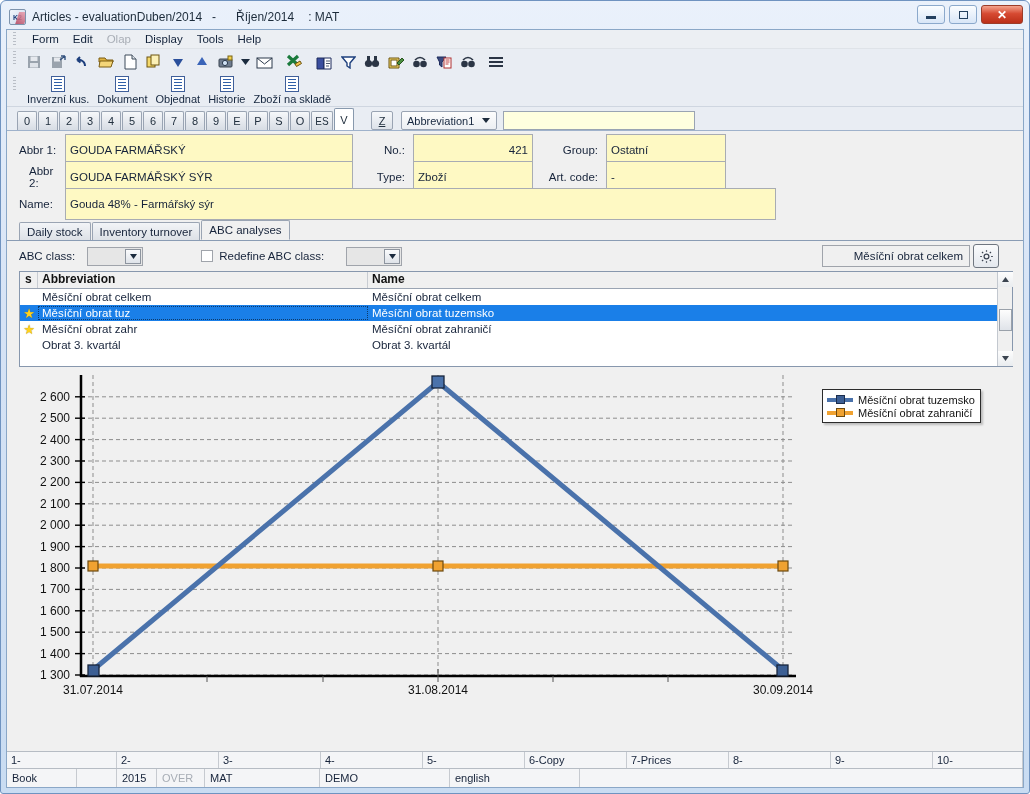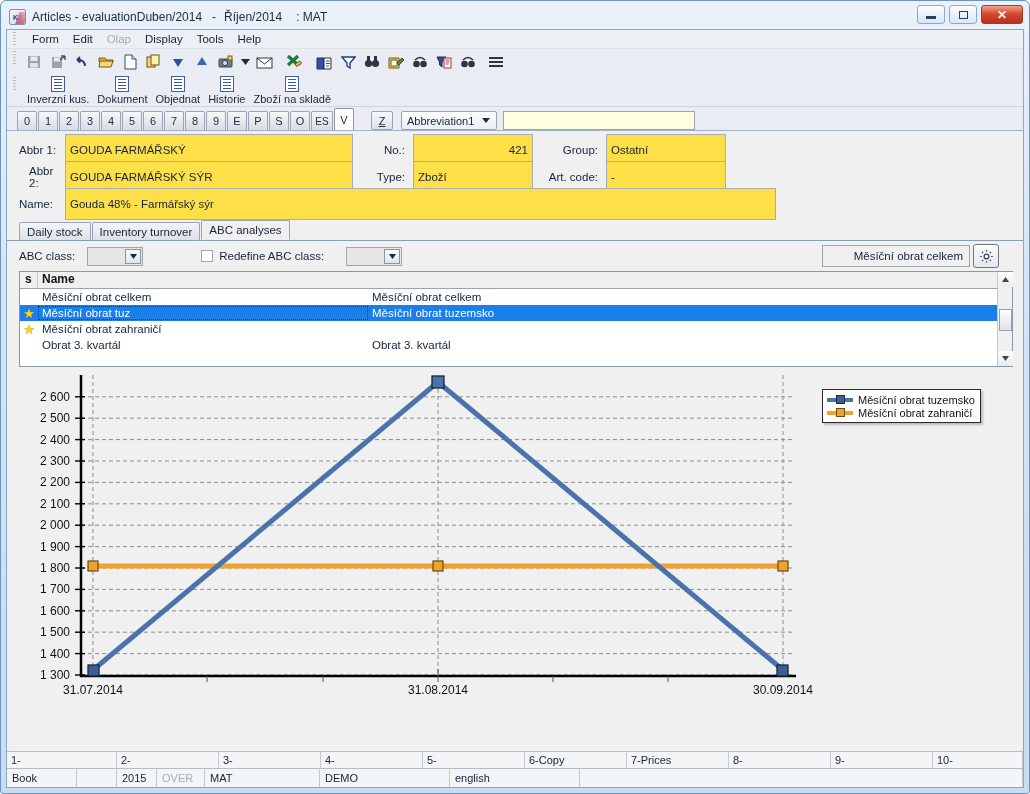--- a/index.html
+++ b/index.html
@@ -138,21 +138,21 @@
     margin-left:6px;width:192px;height:19px;
     background:#ffffdf;border:1px solid #9aa4b3;
   }
   
   .fields{
     background:#f0f0f0;padding:7px 0 4px 0;position:relative;
   }
   .frow{display:flex;align-items:center;height:23px;margin-bottom:4px;}
   .lbl{font-size:11.5px;color:#16233a;}
   .fld{
-    background:#fde047;border:1px solid #a8acb3;height:19px;
+    background:#fef9c3;border:1px solid #a8acb3;height:19px;
     font-size:11.5px;color:#16233a;display:flex;align-items:center;
     padding:15px 4px;
   }
   .fld.num{justify-content:flex-end;}
   
   .tabstrip{
     display:flex;align-items:flex-end;height:20px;
     padding-left:12px;position:relative;
     border-bottom:1px solid #8a9cb4;
   }
@@ -251,21 +251,21 @@
 </head>
 <body>
 
 <div class="window">
 
   <div class="titlebar">
     <div class="app-icon">K2</div>
     <div class="title-text">Articles - evaluation</div>
     <div class="title-text title-period">Duben/2014</div>
     <div class="title-text title-dash">-</div>
-    <div class="title-text" style="margin-left:8px;">Říjen/2014</div>
+    <div class="title-text" style="margin-left:20px;">Říjen/2014</div>
     <div class="title-text title-mat">: MAT</div>
     <div class="win-btns">
       <div class="win-btn">
           <div class="gl-min"></div>
         </div>
       <div class="win-btn">
           <div class="gl-max"></div>
         </div>
       <div class="win-btn close">✕</div>
     </div>
@@ -519,38 +519,40 @@
             <path d="M10 1.6 v2.2 M10 16.2 v2.2 M1.6 10 h2.2 M16.2 10 h2.2 M4 4 l1.6 1.6 M14.4 14.4 l1.6 1.6 M16 4 l-1.6 1.6 M5.6 14.4 L4 16"></path>
           </g>
         </svg>
       </div>
     </div>
 
     <div class="gridwrap">
       <div class="gridmain">
         <div class="ghead">
           <div class="c0">s</div>
+          <div class="c1">Abbreviation</div>
           <div class="c2">Name</div>
         </div>
         <div class="grow">
           <div class="c0"></div>
           <div class="c1">Měsíční obrat celkem</div>
           <div class="c2">Měsíční obrat celkem</div>
         </div>
         <div class="grow sel">
           <div class="c0">
               <span class="star">★</span>
             </div>
           <div class="c1">Měsíční obrat tuz</div>
           <div class="c2">Měsíční obrat tuzemsko</div>
         </div>
         <div class="grow">
           <div class="c0">
               <span class="star">★</span>
             </div>
+          <div class="c1">Měsíční obrat zahr</div>
           <div class="c2">Měsíční obrat zahraničí</div>
         </div>
         <div class="grow">
           <div class="c0"></div>
           <div class="c1">Obrat 3. kvartál</div>
           <div class="c2">Obrat 3. kvartál</div>
         </div>
       </div>
       <div class="vscroll">
         <div class="sbtn">

